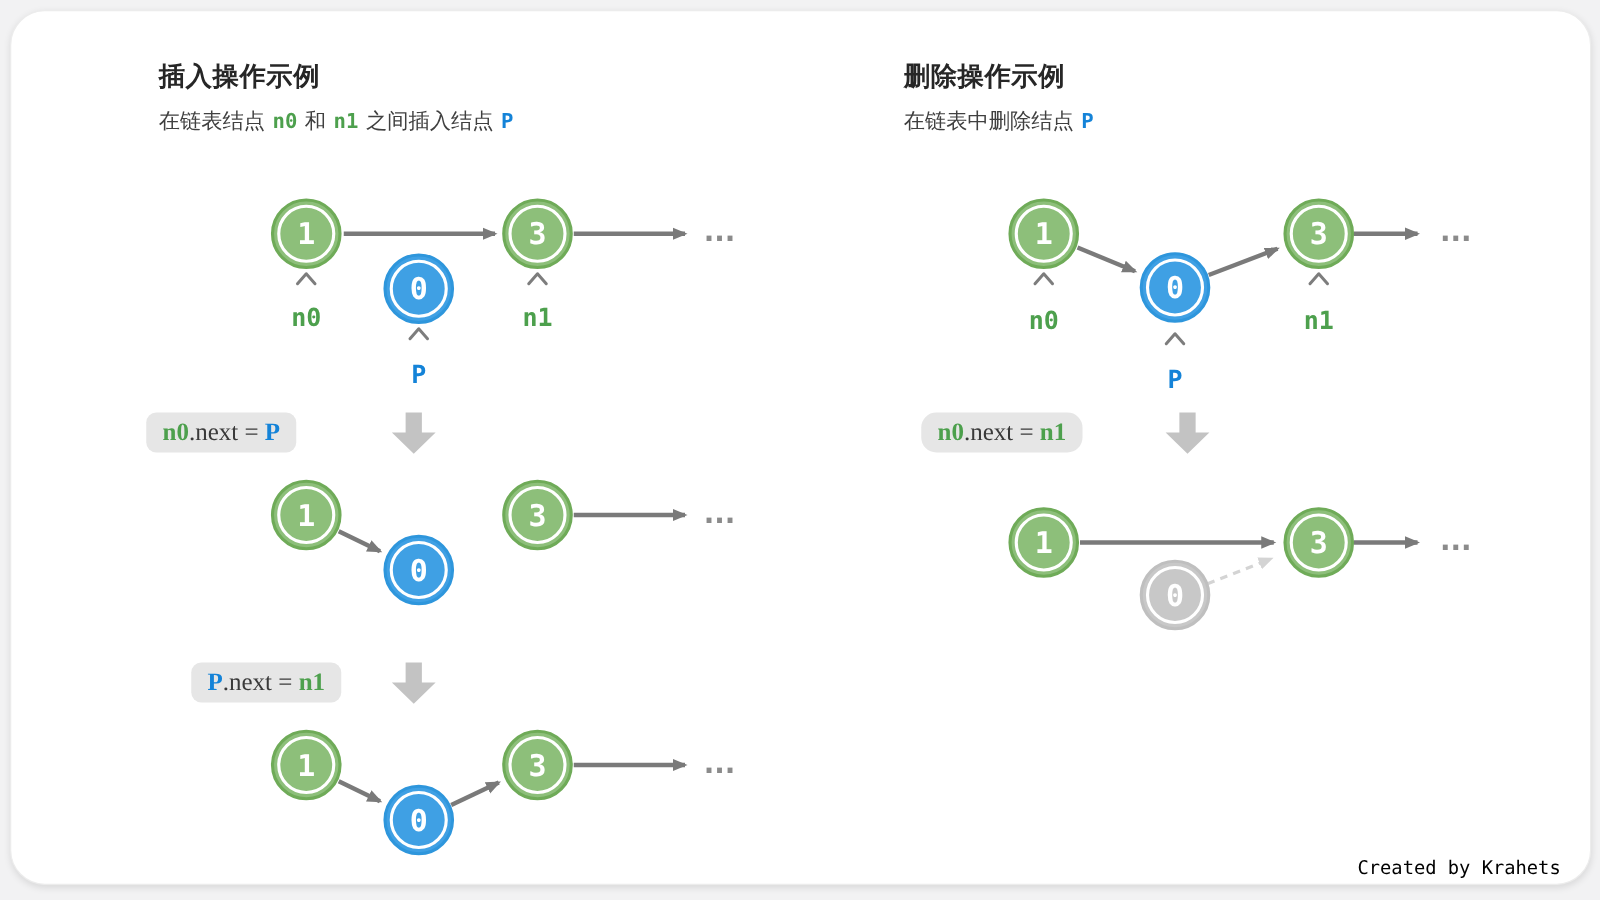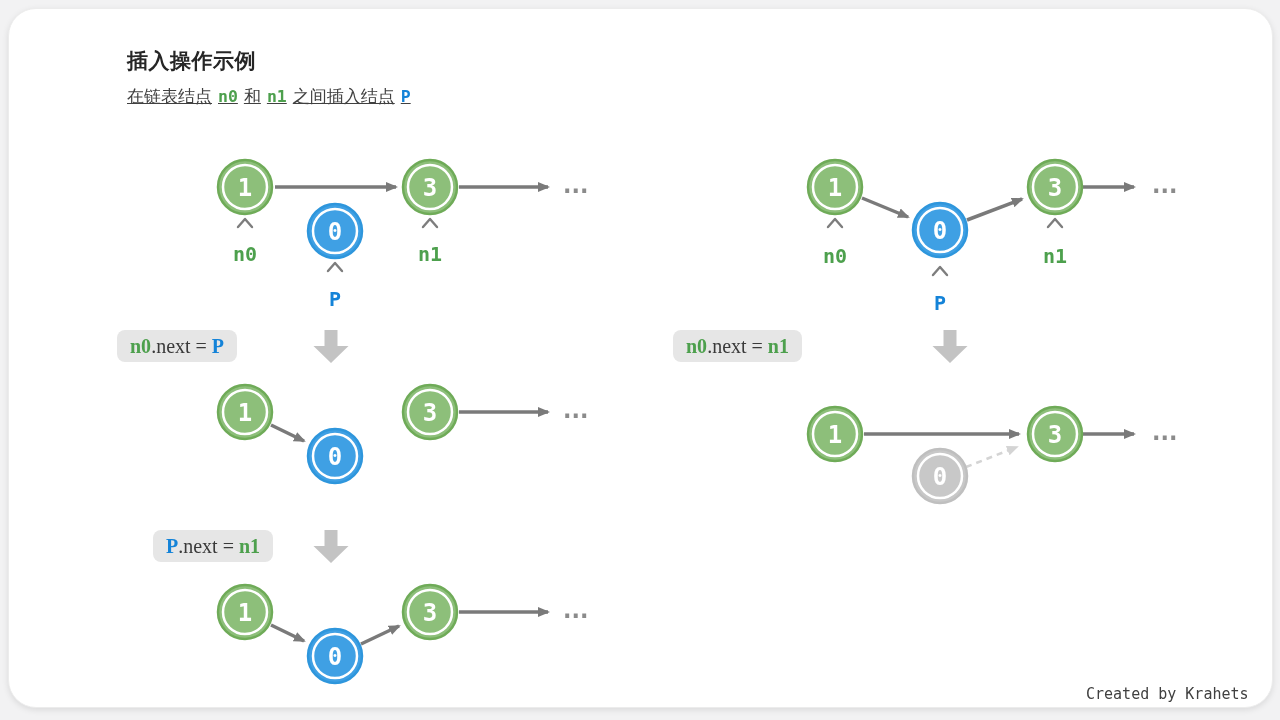--- a/index.html
+++ b/index.html
@@ -9,21 +9,21 @@
     font-family:"Liberation Sans",sans-serif;
   }
   .page{position:relative;width:1280px;height:584px;padding-left:37px;}
   .card{
     position:absolute;left:8px;top:8px;width:1263px;height:698px;
     background:#ffffff;border:1px solid #ececec;border-radius:28px;
     box-shadow:0 2px 6px rgba(0,0,0,0.10);
   }
   .hdr{position:absolute;}
   .hdr h2{margin:0;font-size:21px;font-weight:700;color:#262626;letter-spacing:.5px;}
-  .sub{margin:10px 0 0 0;font-size:17px;color:#404040;white-space:nowrap;text-decoration:underline;}
+  .sub{margin:10px 0 0 0;font-size:17px;color:#404040;white-space:nowrap;}
   .tok{font-family:"DejaVu Sans Mono",monospace;font-weight:700;font-size:16.5px;margin:0 6px;}
   .tok.g{color:#4DA04D;}
   .tok.b{color:#1483D8;}
   .codebox{
     position:absolute;height:32px;line-height:32px;padding:0 13px;
     background:#e6e6e6;border-radius:8px;white-space:pre;
     font-family:Liberation Serif, serif;font-size:20px;color:#3a3a3a;
   }
   .codebox .g{color:#4DA04D;font-weight:700;}
   .codebox .b{color:#1483D8;font-weight:700;}
@@ -35,40 +35,44 @@
   .nb{fill:#3FA0E4;stroke:#2E96DC;stroke-width:2.5;}
   .nx{fill:#C8C8C8;stroke:#BFBFBF;stroke-width:2.5;}
   .ring{fill:none;stroke:#ffffff;stroke-width:2.5;}
   .nv{font-family:"DejaVu Sans Mono",monospace;font-weight:700;font-size:24px;fill:#ffffff;text-anchor:middle;}
   .lg{font-family:"DejaVu Sans Mono",monospace;font-weight:700;font-size:20px;fill:#4DA04D;text-anchor:middle;}
   .lb{font-family:"DejaVu Sans Mono",monospace;font-weight:700;font-size:20px;fill:#1483D8;text-anchor:middle;}
   .dots{font-family:"DejaVu Sans Mono",monospace;font-weight:700;font-size:24px;fill:#8B8B8B;letter-spacing:-6px;}
   .blockarrow{fill:#C3C3C3;}
   .credit{
     position:absolute;left:1077px;top:676px;
-    font-family:"DejaVu Sans Mono",monospace;font-size:15px;color:#404040;
+    font-family:"DejaVu Sans Mono",monospace;font-size:15px;color:#000000;
   }
 </style>
 </head>
 <body>
 
 <div class="page">
   <div class="card">
 
     <div class="hdr" style="left:118px;top:38px;">
       <h2>插入操作示例</h2>
       <p class="sub"><span>在链表结点</span><span class="tok g">n0</span><span>和</span><span class="tok g">n1</span><span>之间插入结点</span><span class="tok b">P</span></p>
     </div>
 
+    <div class="hdr" style="left:714px;top:38px;">
+      <h2>删除操作示例</h2>
+      <p class="sub"><span>在链表中删除结点</span><span class="tok b">P</span></p>
+    </div>
 
     <div class="codebox" style="left:108px;top:321px;"><span class="g">n0</span><span>.next = </span><span class="b">P</span></div>
 
     <div class="codebox" style="left:108px;top:521px;margin-left:36px;"><span class="b">P</span><span>.next = </span><span class="g">n1</span></div>
 
-    <div class="codebox" style="left:664px;top:321px;"><span class="g">n0</span><span>.next = </span><span class="g">n1</span></div>
+    <div class="codebox" style="left:728px;top:321px;border-radius:12px;"><span class="g">n0</span><span>.next = </span><span class="g">n1</span></div>
 
     <svg class="layer" width="1280" height="720" viewBox="0 0 1280 720">
       <defs>
         <marker id="ah" markerUnits="userSpaceOnUse" markerWidth="13" markerHeight="11" refX="10" refY="5.5" orient="auto">
           <path d="M0,0.5 L12,5.5 L0,10.5 Z" fill="#7A7A7A"></path>
         </marker>
         <marker id="ahl" markerUnits="userSpaceOnUse" markerWidth="13" markerHeight="11" refX="10" refY="5.5" orient="auto">
           <path d="M0,0.5 L12,5.5 L0,10.5 Z" fill="#D4D4D4"></path>
         </marker>
       </defs>

